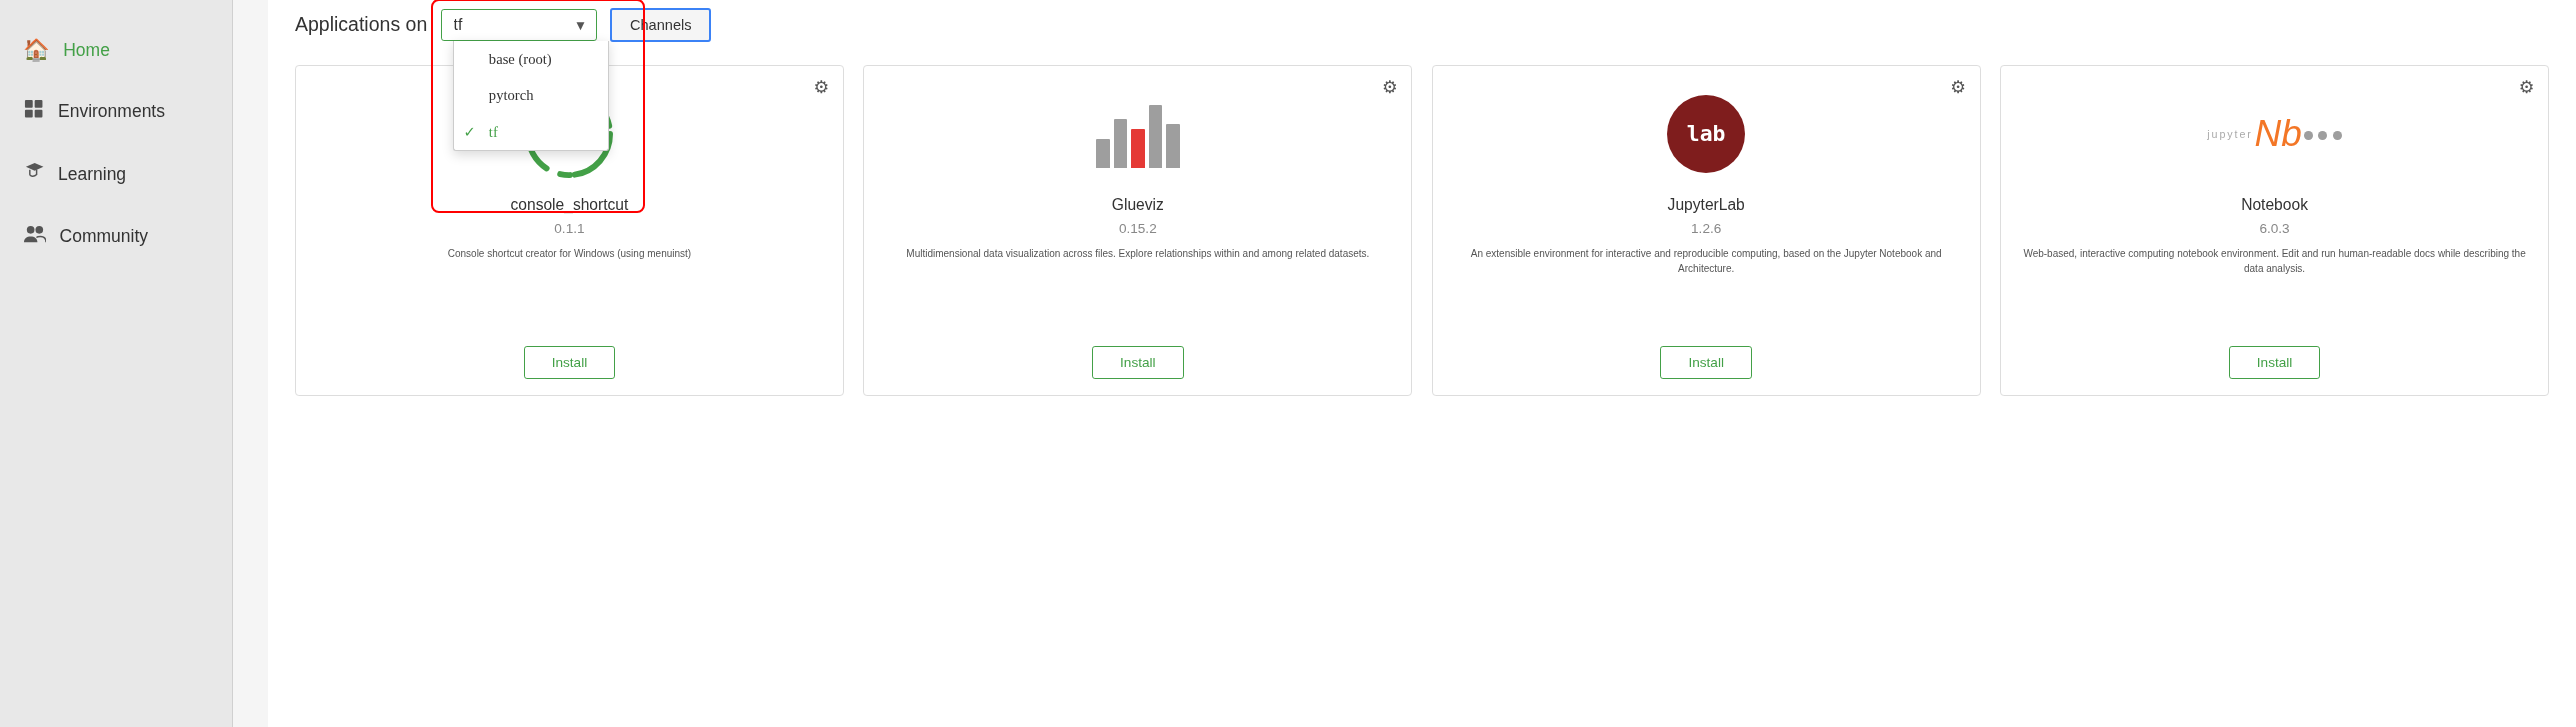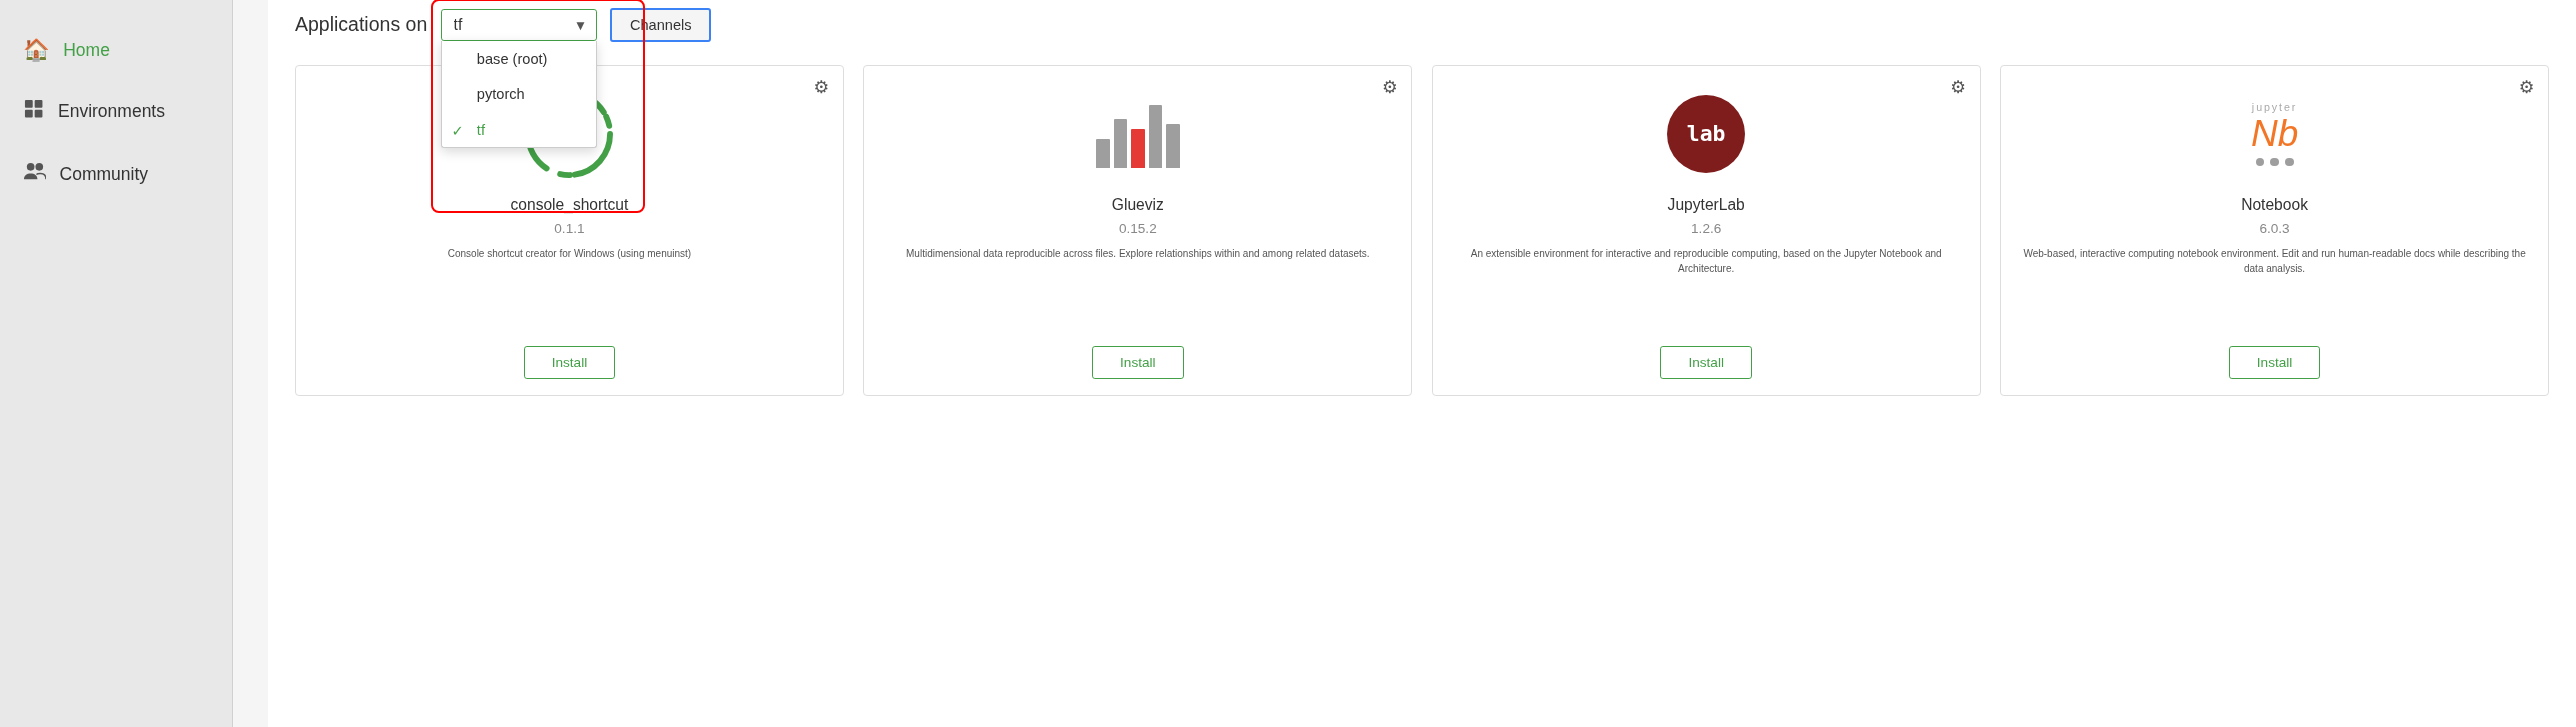--- a/index.html
+++ b/index.html
@@ -76,28 +76,29 @@
       transform: translateY(-50%);
       pointer-events: none;
       color: #555;
       font-size: 13.6px;
     }
 
     
     .dropdown-menu {
       position: absolute;
       top: 100%;
-      left: 0;
+      left: 12px;
       background: #fff;
       border: 1px solid #ccc;
       border-top: none;
       min-width: 156px;
       z-index: 200;
       box-shadow: 0 3.9px 11.7px rgba(0,0,0,0.15);
       border-radius: 0 0 2.9px 2.9px;
+      font-family: Liberation Serif, serif;
     }
     .dropdown-menu-item {
       padding: 9.7px 15.6px 9.7px 35px;
       font-size: 14.6px;
       color: #333;
       cursor: pointer;
       position: relative;
     }
     .dropdown-menu-item .check-icon {
       position: absolute;
@@ -217,21 +218,21 @@
       justify-content: center;
       color: #fff;
       font-size: 21.4px;
       font-weight: bold;
       font-family: monospace;
     }
 
     
     .jupyter-notebook-icon {
       display: flex;
-      flex-direction: column;
+      flex-direction: row;
       align-items: center;
       gap: 1.9px;
     }
     .jupyter-title {
       font-size: 13.6px;
       color: #888;
       letter-spacing: 1.9px;
     }
     .jupyter-logo {
       font-size: 41px;
@@ -262,20 +263,29 @@
   <div class="sidebar-item">
     <span class="icon">
       <svg width="21.4" height="21.4" viewBox="0 0 22 22" fill="none">
         <rect x="2" y="2" width="8" height="8" rx="1" fill="#555"></rect>
         <rect x="12" y="2" width="8" height="8" rx="1" fill="#555"></rect>
         <rect x="2" y="12" width="8" height="8" rx="1" fill="#555"></rect>
         <rect x="12" y="12" width="8" height="8" rx="1" fill="#555"></rect>
       </svg>
     </span>
     <span>Environments</span>
+  </div>
+  <div class="sidebar-item">
+    <span class="icon">
+      <svg width="21.4" height="21.4" viewBox="0 0 22 22" fill="none">
+        <path d="M3 7l9-4 9 4-9 4-9-4z" fill="#555"></path>
+        <path d="M7 10v5c0 1.5 4 3 7 0v-5" stroke="#555" stroke-width="1.5" fill="none"></path>
+      </svg>
+    </span>
+    <span>Learning</span>
   </div>
   <div class="sidebar-item">
     <span class="icon">
       <svg width="23" height="21.4" viewBox="0 0 24 22" fill="none">
         <circle cx="8" cy="7" r="4" fill="#555"></circle>
         <circle cx="17" cy="7" r="4" fill="#555"></circle>
         <path d="M1 20c0-4 3-6 7-6s7 2 7 6" fill="#555"></path>
         <path d="M14 15c1-1 3-1 4-1 4 0 6 2 6 6" stroke="#555" stroke-width="1.5" fill="none"></path>
       </svg>
     </span>
@@ -343,21 +353,21 @@
         <div class="glueviz-icon">
           <div class="bar" style="height:29px; background:#9e9e9e;"></div>
           <div class="bar" style="height:49px; background:#9e9e9e;"></div>
           <div class="bar" style="height:39px; background:#e53935;"></div>
           <div class="bar" style="height:63px; background:#9e9e9e;"></div>
           <div class="bar" style="height:44px; background:#9e9e9e;"></div>
         </div>
       </div>
       <div class="card-name">Glueviz</div>
       <div class="card-version">0.15.2</div>
-      <div class="card-desc">Multidimensional data reproducible across files. Explore relationships within and among related datasets.</div>
+      <div class="card-desc">Multidimensional data visualization across files. Explore relationships within and among related datasets.</div>
       <button class="install-btn">Install</button>
     </div>
 
     <div class="app-card">
       <span class="card-gear">⚙</span>
       <div class="card-icon">
         <div class="jupyterlab-icon">lab</div>
       </div>
       <div class="card-name">JupyterLab</div>
       <div class="card-version">1.2.6</div>

